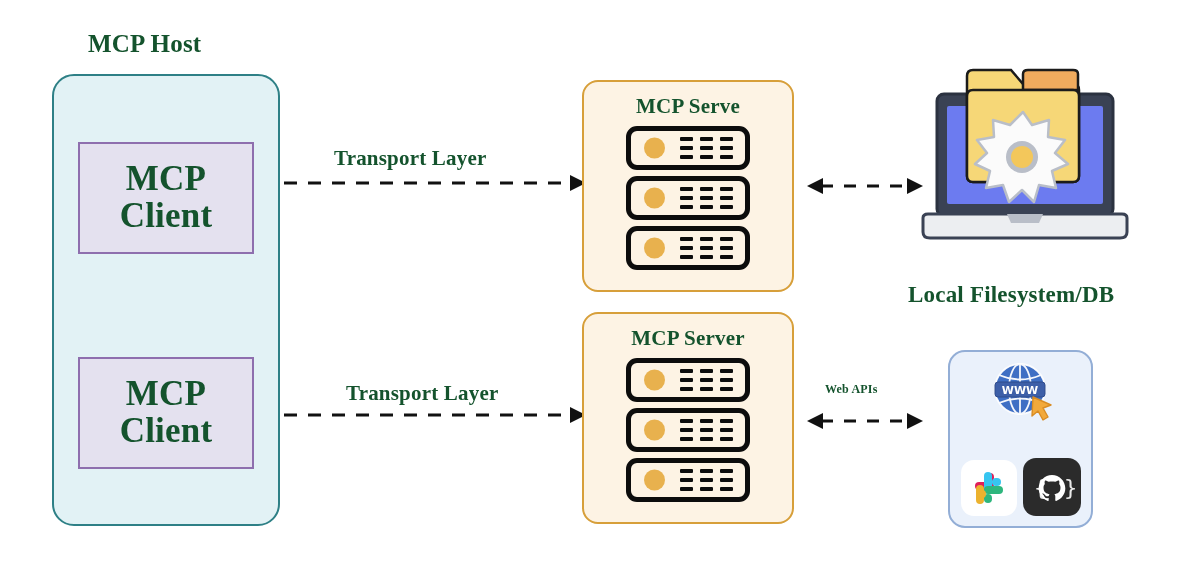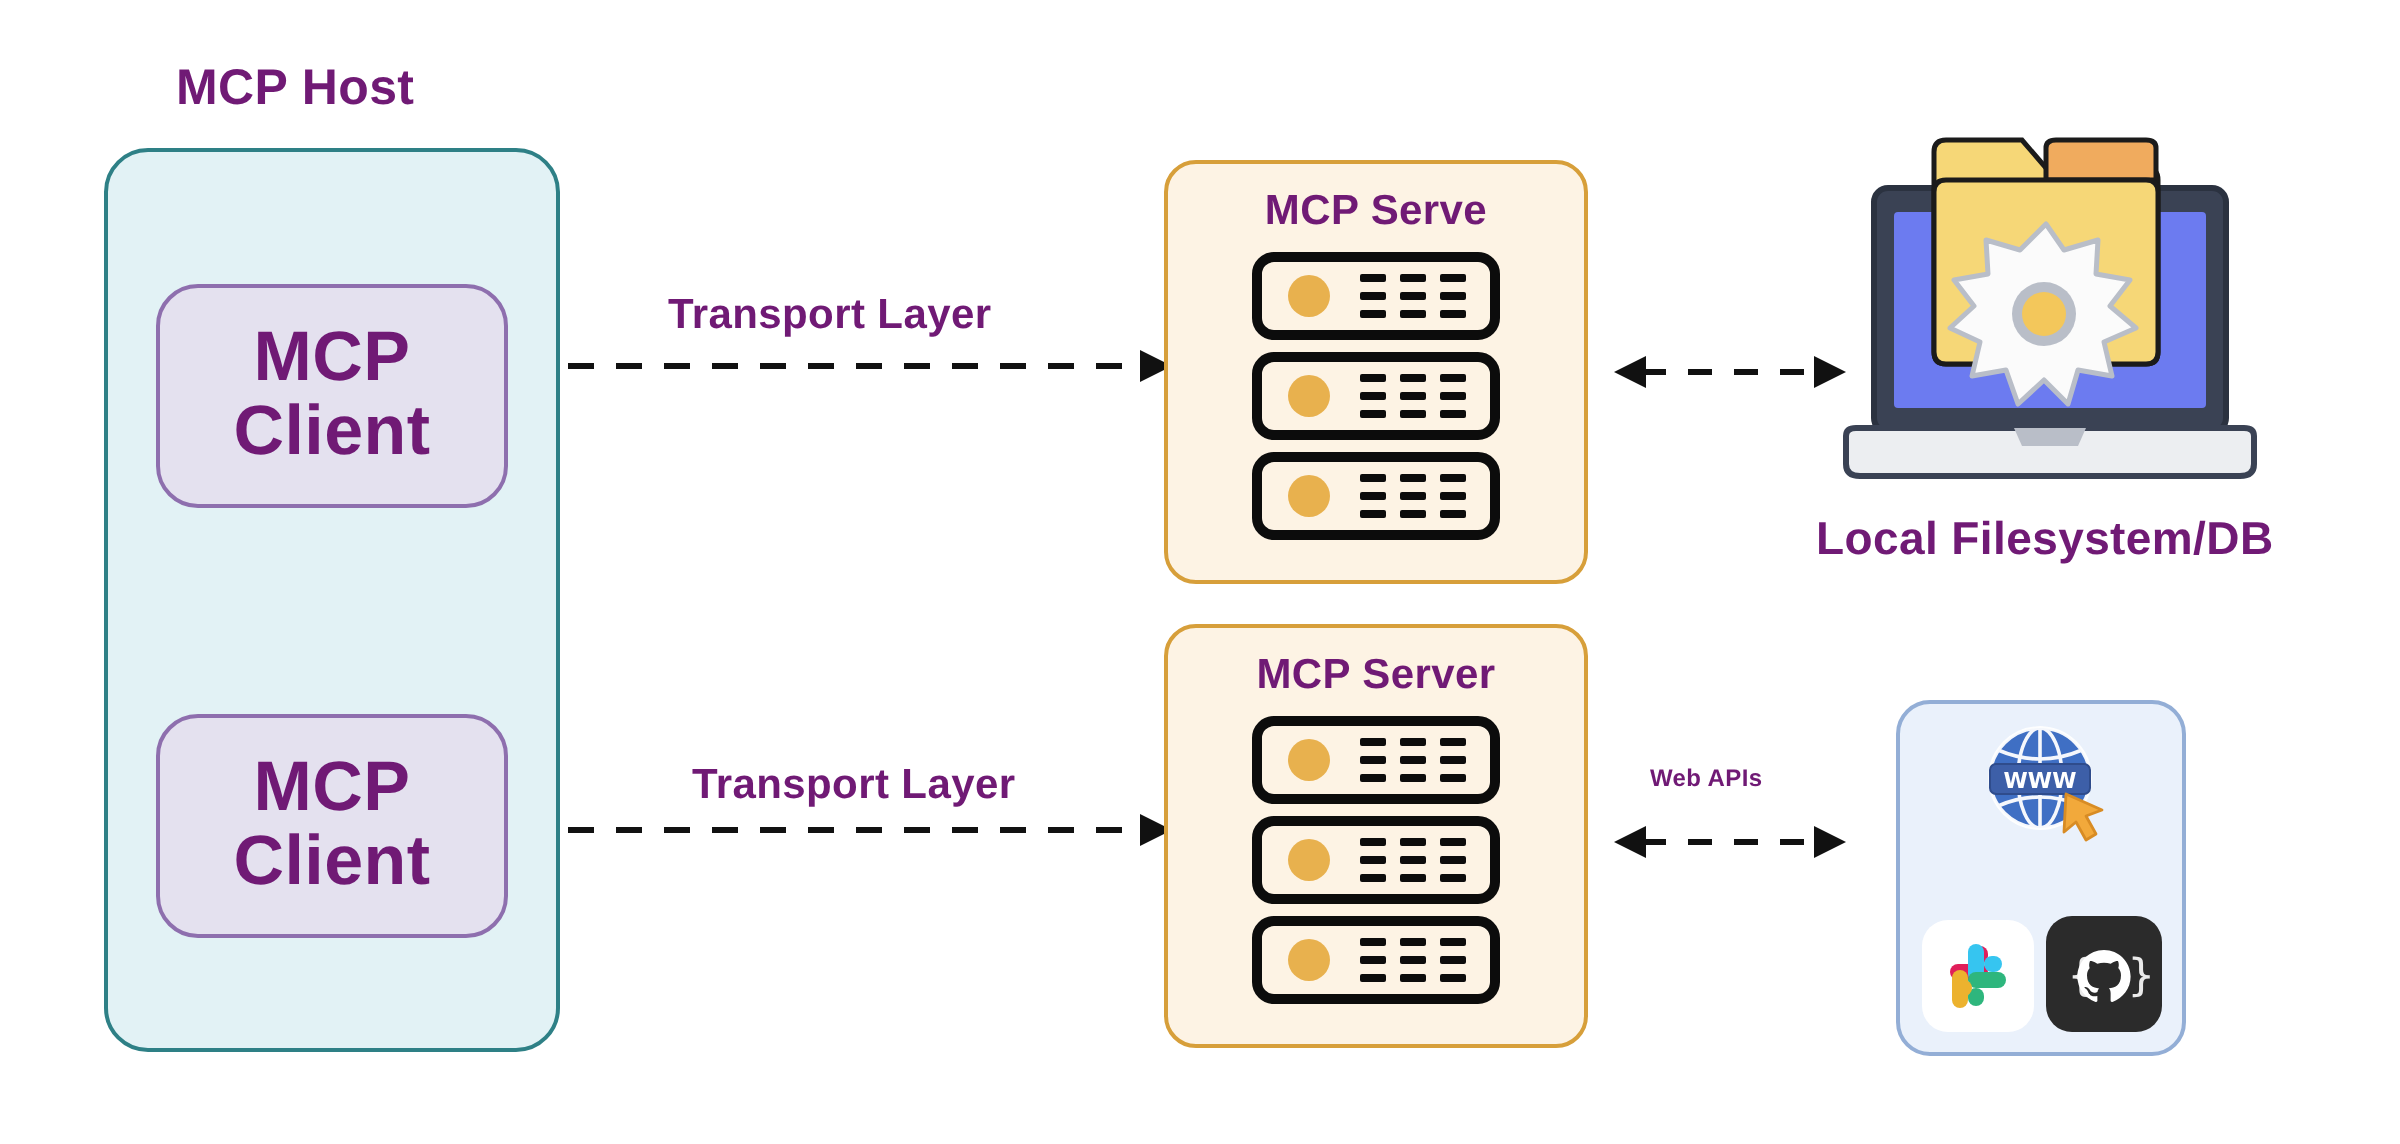--- a/index.html
+++ b/index.html
@@ -14,22 +14,22 @@
     position: relative;
     width: 1200px;
     height: 572px;
     background: #ffffff;
     overflow: hidden;
   }
   .abs { position: absolute; }
 
   
   .label {
-    font-family: Liberation Sans, sans-serif;
-    color: #701a75;
+    font-family: Liberation Serif, serif;
+    color: #14532d;
     font-weight: 700;
     letter-spacing: .2px;
     white-space: nowrap;
   }
   .title-host {
     font-size: 25px;
     font-weight: 700;
   }
   .title-server {
     font-size: 21px;
@@ -63,21 +63,21 @@
     background: #e2f2f5;
     border: 2.5px solid #2e8086;
     border-radius: 22px;
     box-sizing: border-box;
   }
   .mcp-client-box {
     width: 176px;
     height: 112px;
     background: #e4e1ef;
     border: 2.5px solid #8e6fae;
-    border-radius: 21px;
+    border-radius: 0;
     box-sizing: border-box;
     display: flex;
     flex-direction: column;
     align-items: center;
     justify-content: center;
   }
 
   
   .mcp-server-box {
     width: 212px;
@@ -331,21 +331,21 @@
 
       <path d="M52 30 Q52 24 58 24 L158 24 Q164 24 164 30 L164 110 Q164 116 158 116 L58 116 Q52 116 52 110 Z" fill="#f6d777" stroke="#1b1b1b" stroke-width="2.5"></path>
 
       <g transform="translate(108,92)">
         <path d="M0,-46 L9,-33 L26,-38 L25,-21 L42,-18 L32,-5 L45,6 L29,13 L33,30 L16,27 L11,44 L-1,32 L-14,44 L-20,27 L-37,30 L-33,13 L-48,6 L-36,-5 L-46,-18 L-29,-21 L-30,-38 L-13,-33 Z" fill="#fbfbfb" stroke="#b9bec8" stroke-width="2.5" stroke-linejoin="round"></path>
         <circle cx="-1" cy="-1" r="16" fill="#b9bec8"></circle>
         <circle cx="-1" cy="-1" r="11" fill="#f3c75b"></circle>
       </g>
     </svg>
   </div>
-  <div class="abs label endpoint-label" style="left:908px; top:256px;">Local Filesystem/DB</div>
+  <div class="abs label endpoint-label" style="left:908px; top:282px;">Local Filesystem/DB</div>
 
   <div class="abs" id="internet-wrap">
     <div class="internet-card">
 
       <svg class="abs" style="left:39px; top:8px;" width="68" height="62" viewBox="0 0 68 62">
         <circle cx="31" cy="29" r="25" fill="#3f6fc4"></circle>
         <g stroke="#ffffff" stroke-width="1.8" fill="none" opacity="0.95">
           <ellipse cx="31" cy="29" rx="25" ry="25"></ellipse>
           <ellipse cx="31" cy="29" rx="11" ry="25"></ellipse>
           <line x1="6" y1="29" x2="56" y2="29"></line>

